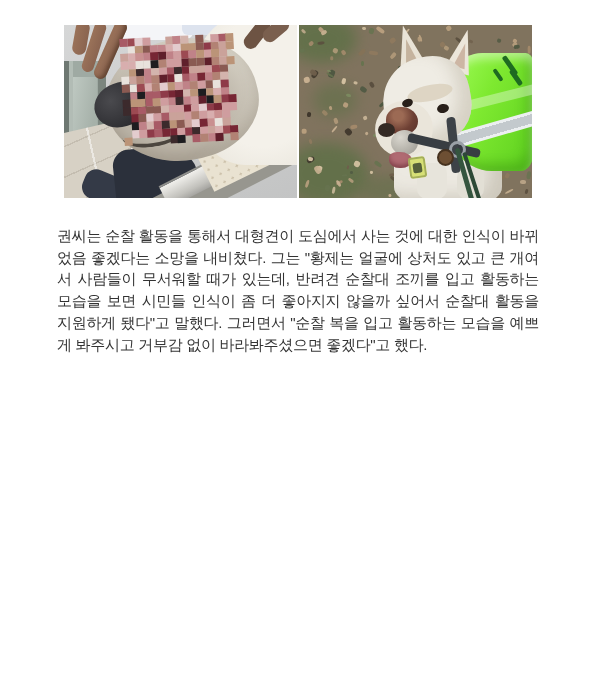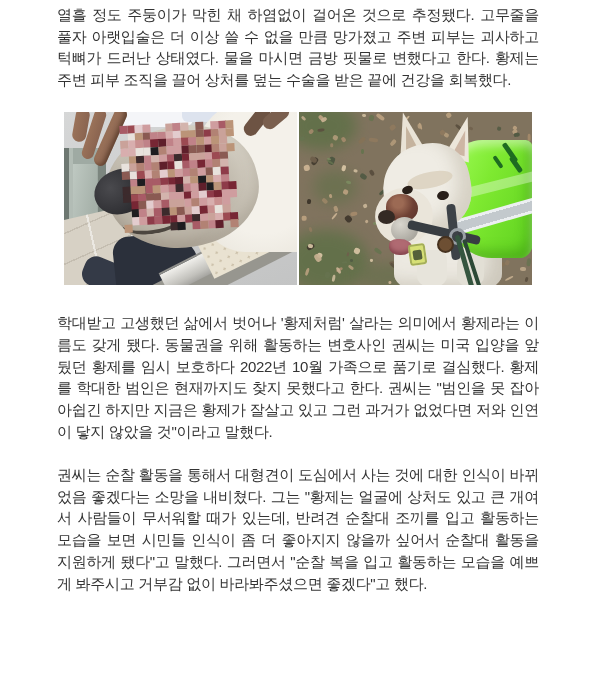--- a/index.html
+++ b/index.html
@@ -98,21 +98,20 @@
   .tag-ink{left:114px;top:138px;width:9px;height:10px;background:#55603a;border-radius:2px;transform:rotate(-8deg);}
   .leash{left:164px;top:122px;width:5px;height:62px;background:#35553f;transform:rotate(-16deg);border-radius:3px;}
   .leash2{left:172px;top:126px;width:4px;height:58px;background:#2c4936;transform:rotate(-18deg);border-radius:3px;}
 </style>
 </head>
 <body>
 
 <div class="page">
   <article class="article">
 
-    <p class="para">열흘 정도 주둥이가 막힌 채 하염없이 걸어온 것으로 추정됐다. 고무줄을 풀자 아랫입술은 더 이상 쓸 수 없을 만큼 망가졌고 주변 피부는 괴사하고 턱뼈가 드러난 상태였다. 물을 마시면 금방 핏물로 변했다고 한다. 황제는 주변 피부 조직을 끌어 상처를 덮는 수술을 받은 끝에 건강을 회복했다.</p>
 
     <figure class="figure" style="margin-left:0;margin-right:0;">
       <div class="photos">
 
         <div class="photo">
           <div class="abs wall"></div>
           <div class="abs cloth-top"></div>
           <div class="abs cloth-top2"></div>
           <div class="abs cabinet"></div>
           <div class="abs cabinet-glass"></div>
@@ -533,17 +532,16 @@
           <div class="abs tag-round"></div>
           <div class="abs tag-square"></div>
           <div class="abs tag-ink"></div>
           <div class="abs leash"></div>
           <div class="abs leash2"></div>
         </div>
 
       </div>
     </figure>
 
-    <p class="para">학대받고 고생했던 삶에서 벗어나 '황제처럼' 살라는 의미에서 황제라는 이름도 갖게 됐다. 동물권을 위해 활동하는 변호사인 권씨는 미국 입양을 앞뒀던 황제를 임시 보호하다 2022년 10월 가족으로 품기로 결심했다. 황제를 학대한 범인은 현재까지도 찾지 못했다고 한다. 권씨는 "범인을 못 잡아 아쉽긴 하지만 지금은 황제가 잘살고 있고 그런 과거가 없었다면 저와 인연이 닿지 않았을 것"이라고 말했다.</p>
     <p class="para" style="margin-bottom:0">권씨는 순찰 활동을 통해서 대형견이 도심에서 사는 것에 대한 인식이 바뀌었음 좋겠다는 소망을 내비쳤다. 그는 "황제는 얼굴에 상처도 있고 큰 개여서 사람들이 무서워할 때가 있는데, 반려견 순찰대 조끼를 입고 활동하는 모습을 보면 시민들 인식이 좀 더 좋아지지 않을까 싶어서 순찰대 활동을 지원하게 됐다"고 말했다. 그러면서 "순찰 복을 입고 활동하는 모습을 예쁘게 봐주시고 거부감 없이 바라봐주셨으면 좋겠다"고 했다.</p>
 
   </article>
 </div>
 
 </body></html>

